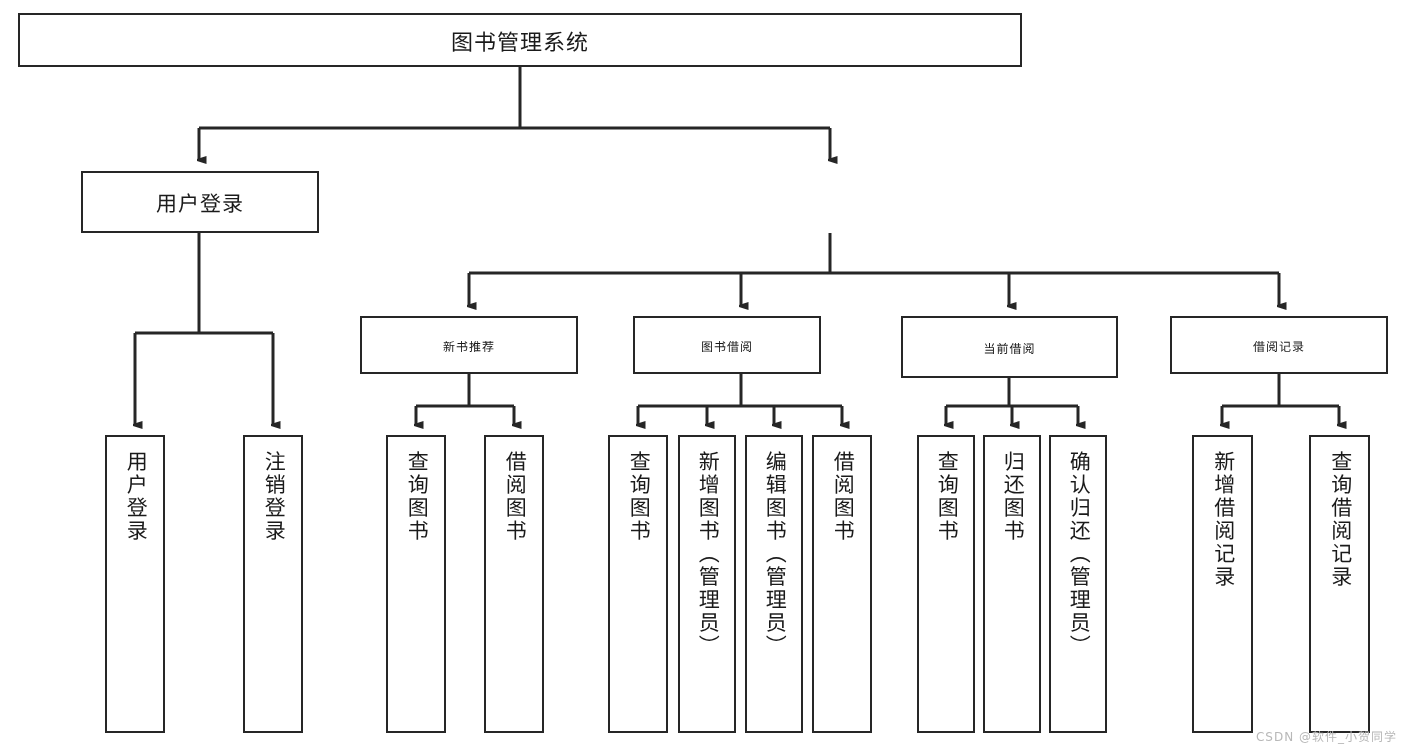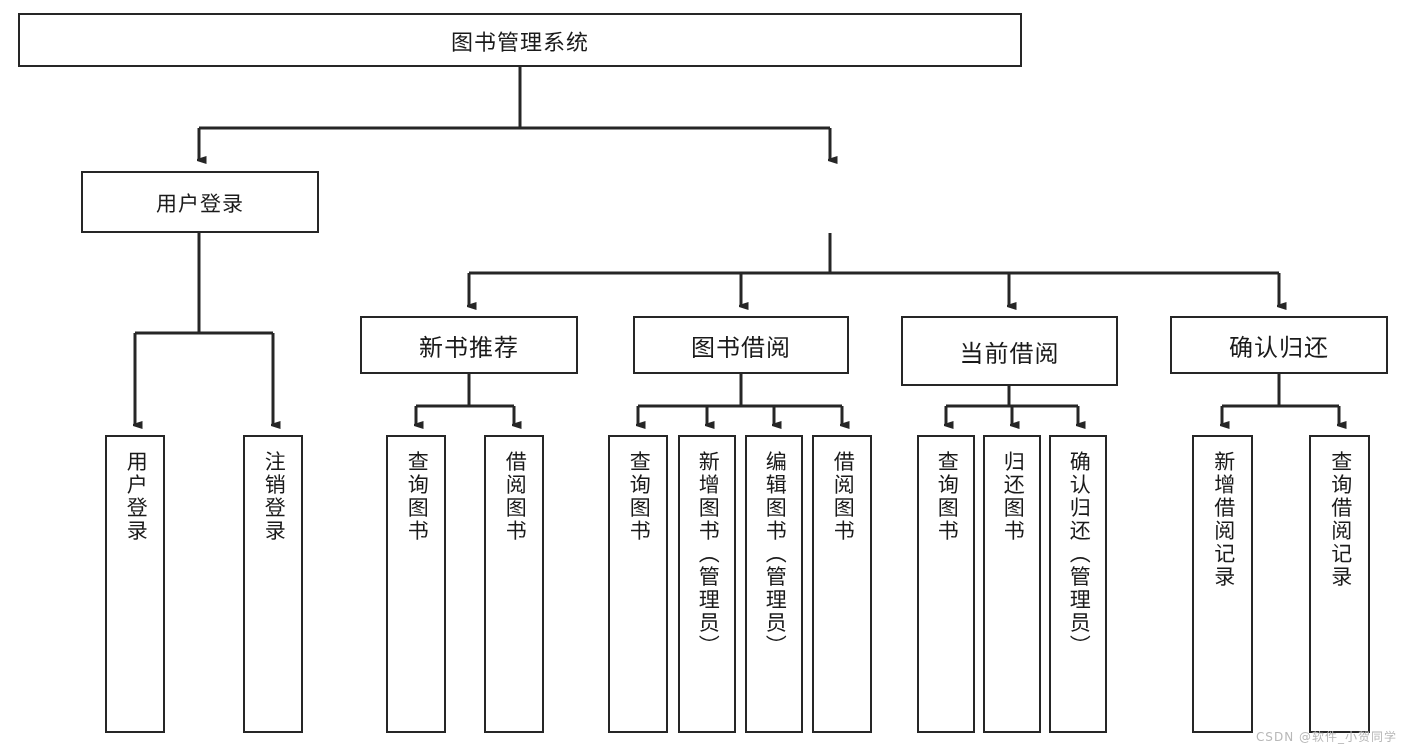--- a/index.html
+++ b/index.html
@@ -30,21 +30,21 @@
   }
   .node.root{
     font-size:22px;
     letter-spacing:1px;
   }
   .node.lvl2{
     font-size:21px;
     letter-spacing:1px;
   }
   .node.lvl3{
-    font-size:24px;
+    font-size:12px;
     letter-spacing:1px;
   }
   .node.leaf{
     font-size:21px;
     letter-spacing:1px;
     align-items:flex-start;
     justify-content:center;
     padding-top:14px;
   }
   .vtext{
@@ -125,28 +125,28 @@
     <span>图书管理系统</span>
   </div>
 
   <div class="node lvl2" style="left:81px;top:171px;width:238px;height:62px;">
     <span>用户登录</span>
   </div>
 
   <div class="node lvl3" style="left:360px;top:316px;width:218px;height:58px;">
     <span>新书推荐</span>
   </div>
-  <div class="node lvl3" style="left:633px;top:316px;width:216px;height:58px;">
+  <div class="node lvl3" style="left:633px;top:316px;width:188px;height:58px;">
     <span>图书借阅</span>
   </div>
-  <div class="node lvl3" style="left:901px;top:316px;width:217px;height:70px;">
+  <div class="node lvl3" style="left:901px;top:316px;width:217px;height:62px;">
     <span>当前借阅</span>
   </div>
   <div class="node lvl3" style="left:1170px;top:316px;width:218px;height:58px;">
-    <span>确认归还</span>
+    <span>借阅记录</span>
   </div>
 
   <div class="node leaf" style="left:105px;top:435px;width:60px;height:298px;">
     <span class="vtext">用户登录</span>
   </div>
   <div class="node leaf" style="left:243px;top:435px;width:60px;height:298px;">
     <span class="vtext">注销登录</span>
   </div>
   <div class="node leaf" style="left:386px;top:435px;width:60px;height:298px;">
     <span class="vtext">查询图书</span>

